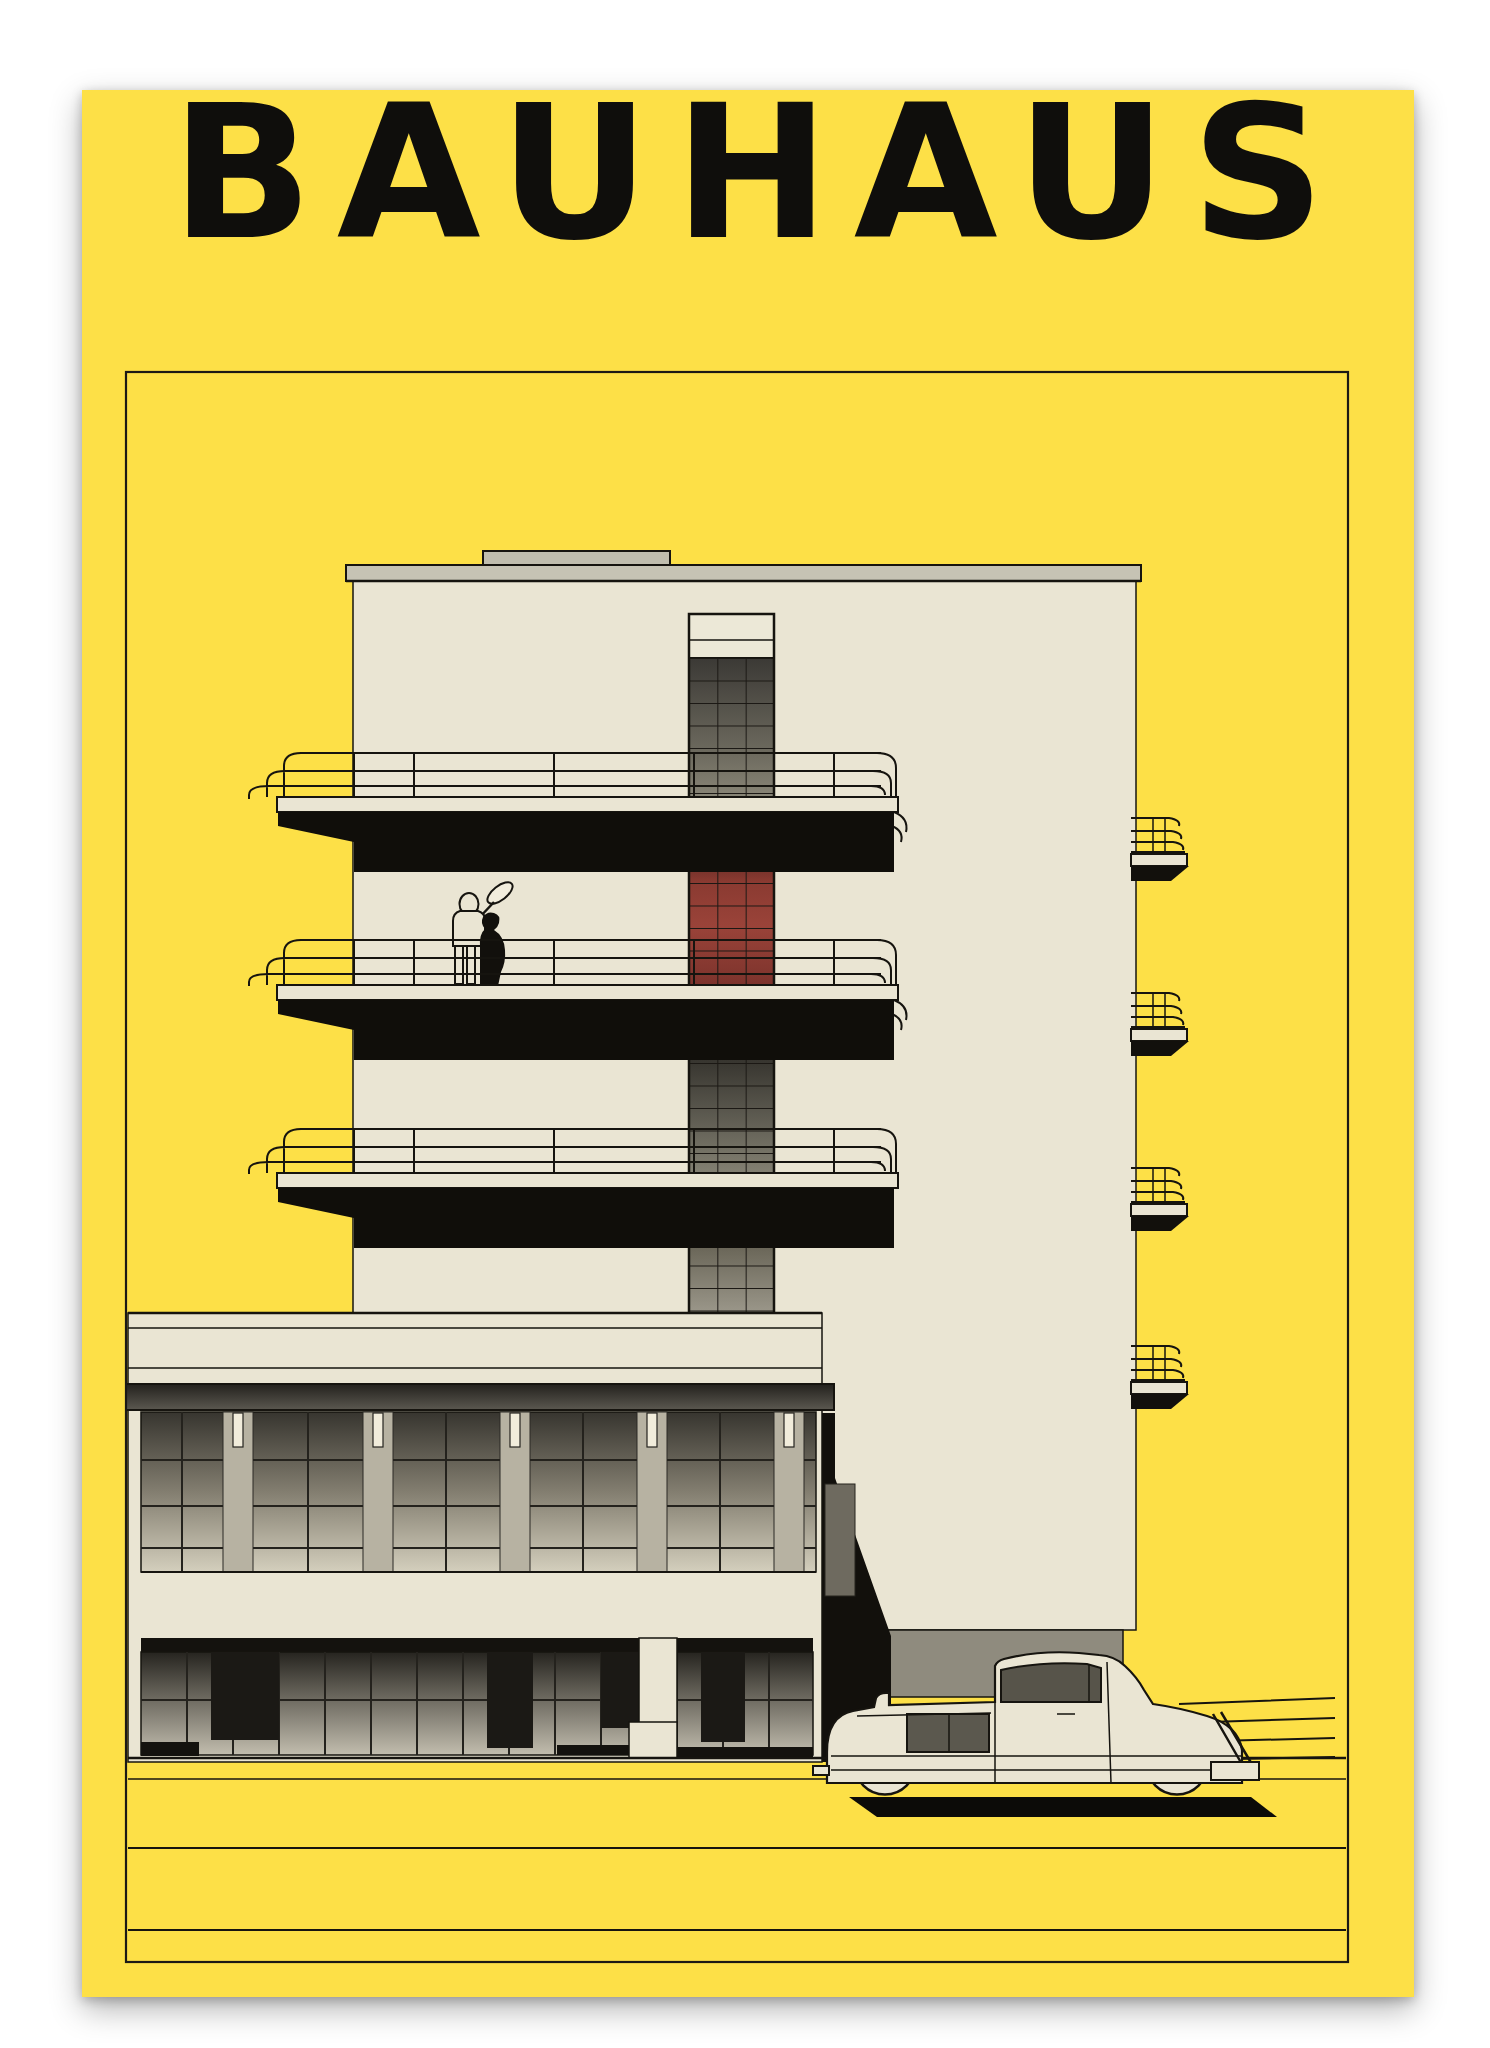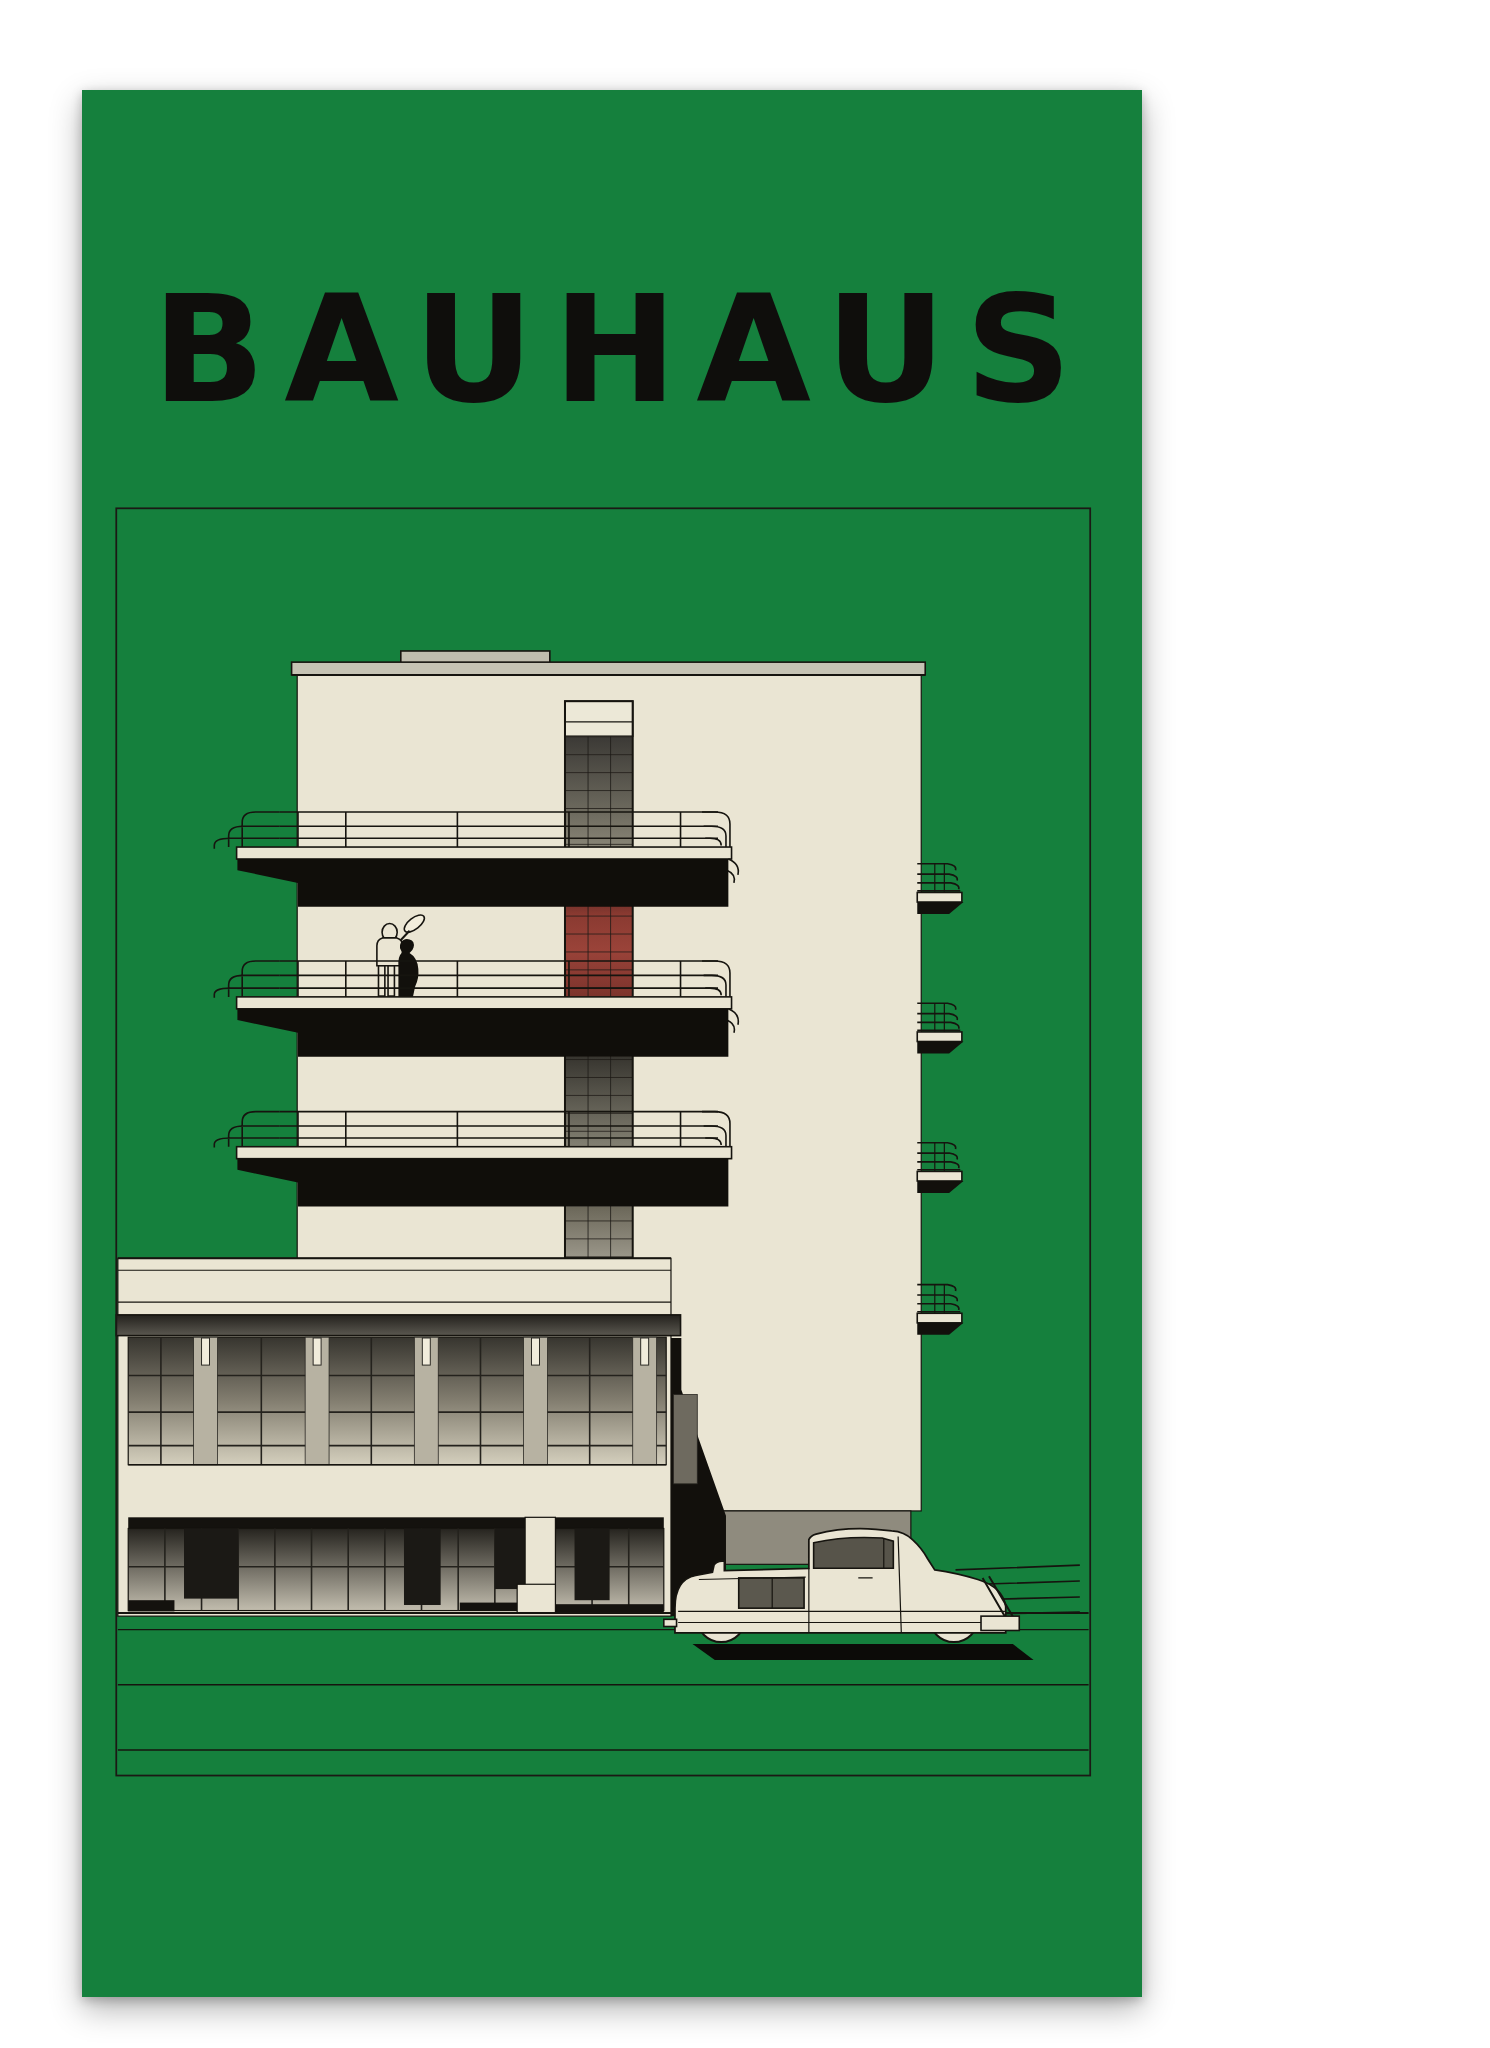--- a/index.html
+++ b/index.html
@@ -1,18 +1,18 @@
 <!DOCTYPE html>
 <html><head>
 <meta charset="utf-8">
 <style>
   html,body{margin:0;padding:0;background:#ffffff;}
   .page{position:relative;width:1490px;height:2048px;background:#ffffff;overflow:hidden;
         font-family:"DejaVu Sans","Liberation Sans",sans-serif;}
-  .poster{position:absolute;left:82px;top:90px;width:1060px;height:1907px;background:#15803d;
+  .poster{position:absolute;left:82px;top:90px;width:1332px;height:1907px;background:#fde047;
           box-shadow:0 12px 30px rgba(0,0,0,.30),0 3px 10px rgba(0,0,0,.22);}
   .poster svg{position:absolute;left:0;top:0;width:100%;height:100%;display:block;}
   .title-text{font-family:"DejaVu Sans","Liberation Sans",sans-serif;font-weight:bold;
               font-size:186px;letter-spacing:24px;fill:#0f0e0c;}
 </style>
 </head>
 <body>
 
 <div class="page">
   <div class="poster">

